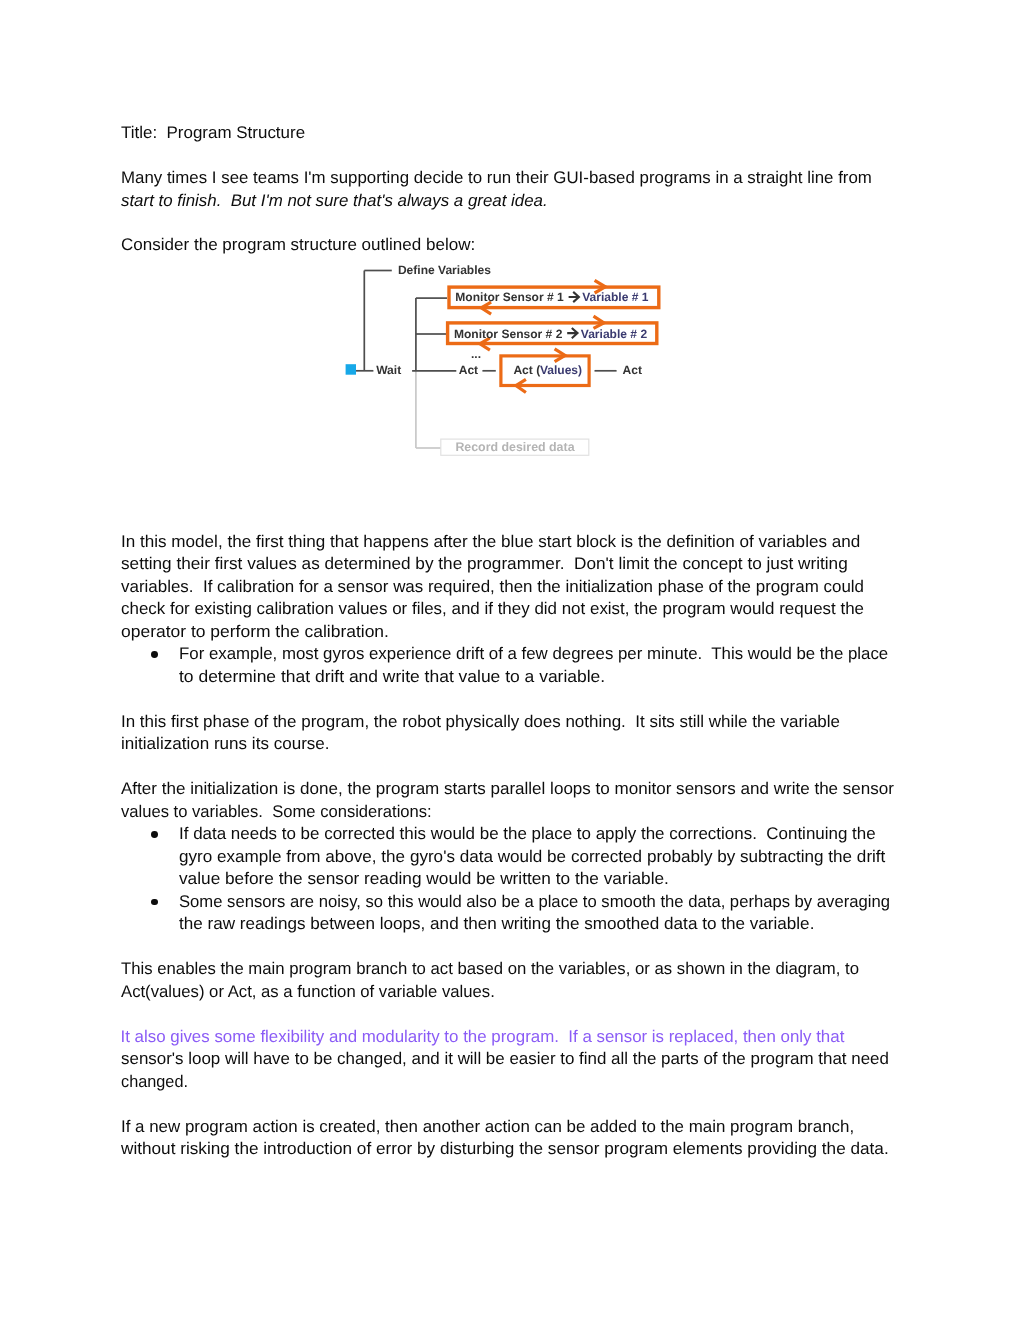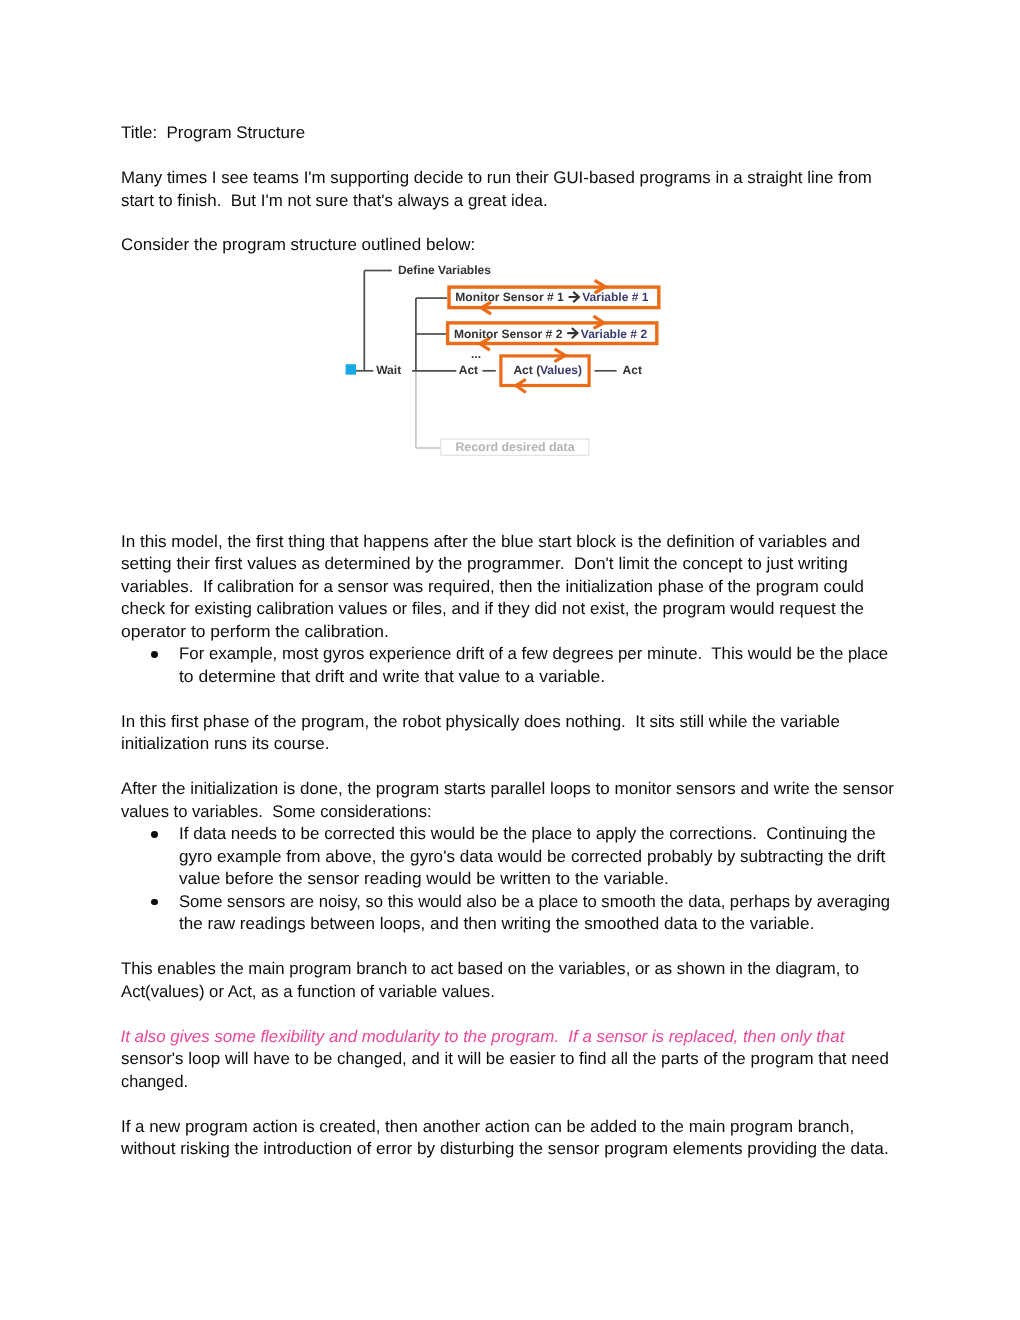--- a/index.html
+++ b/index.html
@@ -85,21 +85,21 @@
       <text x="539.9" y="374.4" fill="#3b3b70">Values)</text>
       <text x="622.5" y="374.4" fill="#333333">Act</text>
       <text x="455.4" y="451.4" fill="#b4b4b4" font-size="12.4">Record desired data</text>
     </g>
 
   </svg>
 
   <div id="text-layer">
       <div class="tline" style="color: rgb(13, 13, 13); left: 120.5px; top: 124.801px; transform-origin: 0px 0px; transform: translateZ(0px) scaleX(1.004);">Title:  Program Structure</div>
       <div class="tline" style="color: rgb(13, 13, 13); left: 120.5px; top: 169.901px; transform-origin: 0px 0px; transform: translateZ(0px) scaleX(0.998);">Many times I see teams I'm supporting decide to run their GUI-based programs in a straight line from</div>
-      <div class="tline" style="color: rgb(13, 13, 13); left: 120.5px; top: 192.501px; transform-origin: 0px 0px; transform: translateZ(0px) scaleX(0.999);">start to finish.  But I'm not sure that's always a great idea.</div>
+      <div class="tline" style="color: rgb(13, 13, 13); left: 120.5px; top: 192.501px; transform-origin: 0px 0px; transform: translateZ(0px) scaleX(0.999); font-style: italic;">start to finish.  But I'm not sure that's always a great idea.</div>
       <div class="tline" style="color: rgb(13, 13, 13); left: 120.5px; top: 237.001px; transform-origin: 0px 0px; transform: translateZ(0px) scaleX(1.009);">Consider the program structure outlined below:</div>
       <div class="tline" style="color: rgb(13, 13, 13); left: 120.5px; top: 533.801px; transform-origin: 0px 0px; transform: translateZ(0px) scaleX(1.012);">In this model, the first thing that happens after the blue start block is the definition of variables and</div>
       <div class="tline" style="color: rgb(13, 13, 13); left: 120.5px; top: 556.301px; transform-origin: 0px 0px; transform: translateZ(0px) scaleX(1.018);">setting their first values as determined by the programmer.  Don't limit the concept to just writing</div>
       <div class="tline" style="color: rgb(13, 13, 13); left: 120.5px; top: 578.801px; transform-origin: 0px 0px; transform: translateZ(0px) scaleX(1.003);">variables.  If calibration for a sensor was required, then the initialization phase of the program could</div>
       <div class="tline" style="color: rgb(13, 13, 13); left: 120.5px; top: 601.301px; transform-origin: 0px 0px; transform: translateZ(0px) scaleX(1.003);">check for existing calibration values or files, and if they did not exist, the program would request the</div>
       <div class="tline" style="color: rgb(13, 13, 13); left: 120.5px; top: 623.801px; transform-origin: 0px 0px; transform: translateZ(0px) scaleX(1.034);">operator to perform the calibration.</div>
       <div class="tline" style="color: rgb(13, 13, 13); left: 178.5px; top: 646.301px; transform-origin: 0px 0px; transform: translateZ(0px) scaleX(0.997);">For example, most gyros experience drift of a few degrees per minute.  This would be the place</div>
       <div class="bullet-dot" aria-label="•" style="background: rgb(13, 13, 13); left: 150.9px; top: 651px;"></div>
       <div class="tline" style="color: rgb(13, 13, 13); left: 178.5px; top: 668.801px; transform-origin: 0px 0px; transform: translateZ(0px) scaleX(1.034);">to determine that drift and write that value to a variable.</div>
       <div class="tline" style="color: rgb(13, 13, 13); left: 120.5px; top: 713.801px; transform-origin: 0px 0px; transform: translateZ(0px) scaleX(1.005);">In this first phase of the program, the robot physically does nothing.  It sits still while the variable</div>
@@ -108,20 +108,20 @@
       <div class="tline" style="color: rgb(13, 13, 13); left: 120.5px; top: 803.801px; transform-origin: 0px 0px; transform: translateZ(0px) scaleX(0.982);">values to variables.  Some considerations:</div>
       <div class="tline" style="color: rgb(13, 13, 13); left: 178.5px; top: 826.301px; transform-origin: 0px 0px; transform: translateZ(0px) scaleX(1.004);">If data needs to be corrected this would be the place to apply the corrections.  Continuing the</div>
       <div class="bullet-dot" aria-label="•" style="background: rgb(13, 13, 13); left: 150.9px; top: 831px;"></div>
       <div class="tline" style="color: rgb(13, 13, 13); left: 178.5px; top: 848.801px; transform-origin: 0px 0px; transform: translateZ(0px) scaleX(1.012);">gyro example from above, the gyro's data would be corrected probably by subtracting the drift</div>
       <div class="tline" style="color: rgb(13, 13, 13); left: 178.5px; top: 871.301px; transform-origin: 0px 0px; transform: translateZ(0px) scaleX(1.021);">value before the sensor reading would be written to the variable.</div>
       <div class="tline" style="color: rgb(13, 13, 13); left: 178.5px; top: 893.801px; transform-origin: 0px 0px; transform: translateZ(0px) scaleX(0.985);">Some sensors are noisy, so this would also be a place to smooth the data, perhaps by averaging</div>
       <div class="bullet-dot" aria-label="•" style="background: rgb(13, 13, 13); left: 150.9px; top: 898.5px;"></div>
       <div class="tline" style="color: rgb(13, 13, 13); left: 178.5px; top: 916.301px; transform-origin: 0px 0px; transform: translateZ(0px) scaleX(1.013);">the raw readings between loops, and then writing the smoothed data to the variable.</div>
       <div class="tline" style="color: rgb(13, 13, 13); left: 120.5px; top: 961.301px; transform-origin: 0px 0px; transform: translateZ(0px) scaleX(0.99);">This enables the main program branch to act based on the variables, or as shown in the diagram, to</div>
       <div class="tline" style="color: rgb(13, 13, 13); left: 120.5px; top: 983.801px; transform-origin: 0px 0px; transform: translateZ(0px) scaleX(0.988);">Act(values) or Act, as a function of variable values.</div>
-      <div class="tline" style="color: #ec4899; left: 120.5px; top: 1028.8px; transform-origin: 0px 0px; transform: translateZ(0px) scaleX(1); font-style: italic;">It also gives some flexibility and modularity to the program.  If a sensor is replaced, then only that</div>
+      <div class="tline" style="color: #8b5cf6; left: 120.5px; top: 1028.8px; transform-origin: 0px 0px; transform: translateZ(0px) scaleX(1);">It also gives some flexibility and modularity to the program.  If a sensor is replaced, then only that</div>
       <div class="tline" style="color: rgb(13, 13, 13); left: 120.5px; top: 1051.3px; transform-origin: 0px 0px; transform: translateZ(0px) scaleX(1.003);">sensor's loop will have to be changed, and it will be easier to find all the parts of the program that need</div>
       <div class="tline" style="color: rgb(13, 13, 13); left: 120.5px; top: 1073.8px; transform-origin: 0px 0px; transform: translateZ(0px) scaleX(0.964);">changed.</div>
       <div class="tline" style="color: rgb(13, 13, 13); left: 120.5px; top: 1118.8px; transform-origin: 0px 0px; transform: translateZ(0px) scaleX(1.001);">If a new program action is created, then another action can be added to the main program branch,</div>
       <div class="tline" style="color: rgb(13, 13, 13); left: 120.5px; top: 1141.3px; transform-origin: 0px 0px; transform: translateZ(0px) scaleX(1.017);">without risking the introduction of error by disturbing the sensor program elements providing the data.</div>
     </div>
 
 </div>
 
 </body></html>

